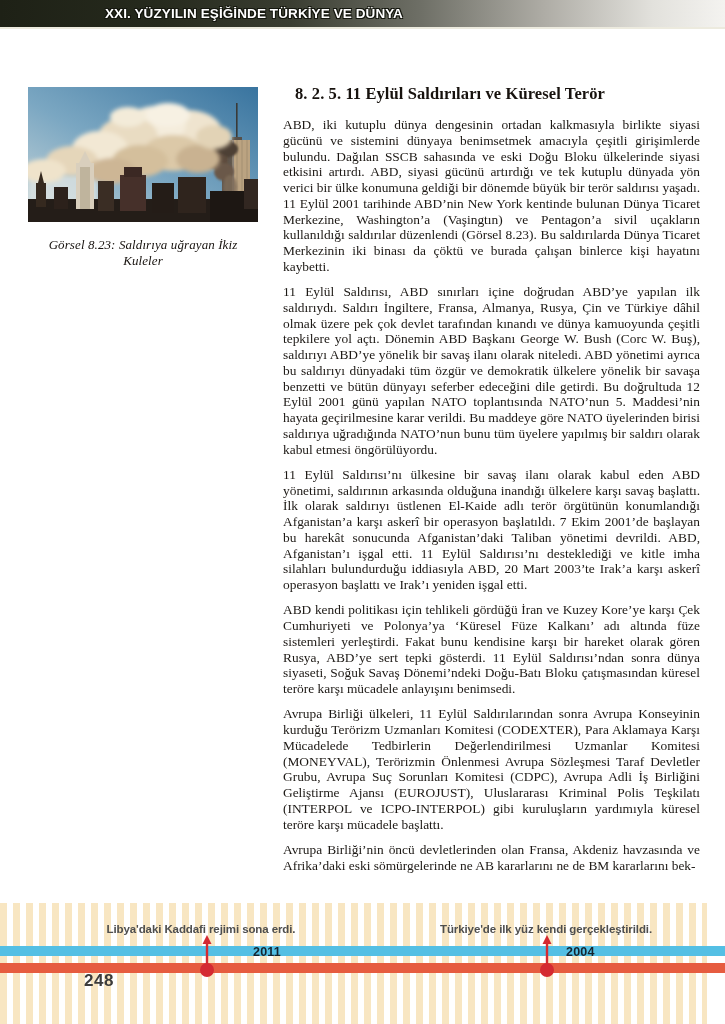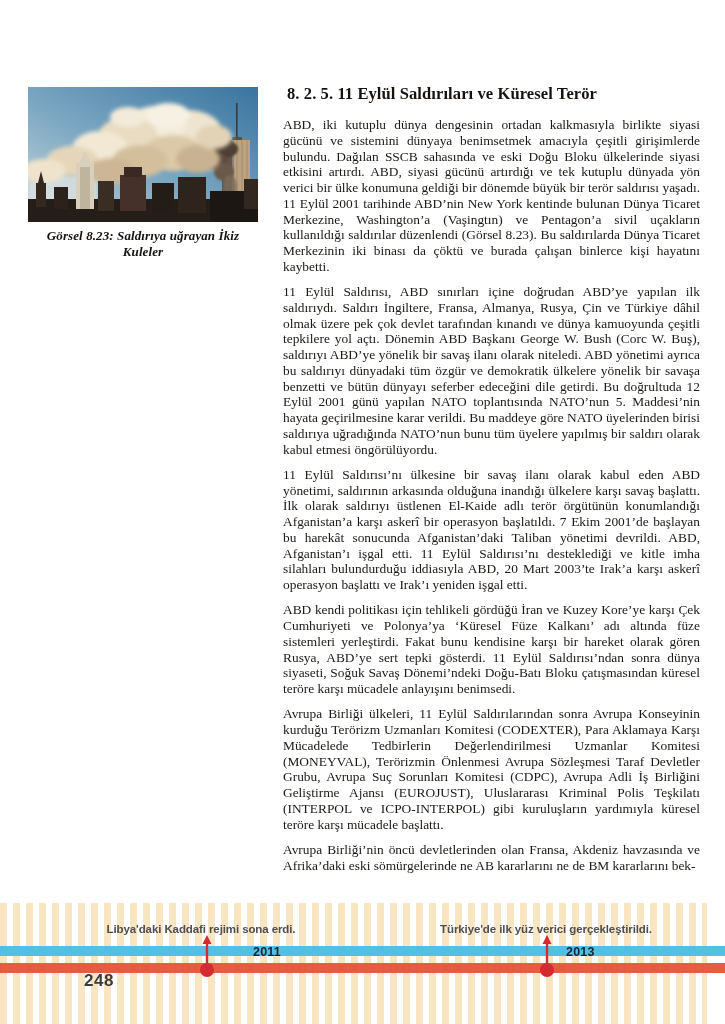--- a/index.html
+++ b/index.html
@@ -21,29 +21,29 @@
     font-weight:bold;font-size:13.5px;letter-spacing:.1px;
     color:#ffffff;
     text-shadow:-1px -1px 0 #14160e,1px -1px 0 #14160e,-1px 1px 0 #14160e,1px 1px 0 #14160e;
     white-space:nowrap;
   }
 
   
   .figure{position:absolute;left:28px;top:87px;width:230px;}
   .photo{width:230px;height:135px;display:block;}
   .figure-caption{
-    margin-top:6px;text-align:center;
-    font-size:13px;font-weight:bold;font-style:italic;color:#17120e;
+    margin-top:15px;text-align:center;
+    font-size:13px;font-weight:normal;font-style:italic;color:#17120e;
     letter-spacing:.1px;
   }
 
   
   .article{position:absolute;left:283px;top:84px;width:417px;color:#1c1814;}
   .article h1{
-    margin:0 0 13px 4px;font-size:16.5px;font-weight:bold;color:#17120e;
+    margin:0 0 13px 12px;font-size:16.5px;font-weight:bold;color:#17120e;
     font-family:"Liberation Serif", serif;letter-spacing:.1px;
   }
   .article p{
     margin:0 0 9.5px 0;font-size:13.4px;line-height:15.75px;
     text-align:justify;text-justify:inter-word;
   }
 
   
   .footer{
     position:absolute;left:0;top:903px;width:707px;height:121px;
@@ -73,20 +73,23 @@
     font-family:"Liberation Sans", sans-serif;font-size:17px;color:#3c3c3c;
     letter-spacing:.5px;
     font-weight:bold;
   }
 </style>
 </head>
 <body>
 
 <div class="page">
 
+  <div class="topbar">
+    <span class="topbar-title">XXI. YÜZYILIN EŞİĞİNDE TÜRKİYE VE DÜNYA</span>
+  </div>
 
   <figure class="figure" style="margin:0">
     <svg class="photo" viewBox="0 0 230 135" role="img">
       <defs>
         <linearGradient id="sky" x1="0" y1="1" x2="1" y2="0">
           <stop offset="0" stop-color="#c9d7da"></stop>
           <stop offset="0.45" stop-color="#7ba7c2"></stop>
           <stop offset="1" stop-color="#39749f"></stop>
         </linearGradient>
         <filter id="soft" x="-30%" y="-30%" width="160%" height="160%">
@@ -166,32 +169,32 @@
     <p>ABD kendi politikası için tehlikeli gördüğü İran ve Kuzey Kore’ye karşı Çek Cumhuriyeti ve Polonya’ya ‘Küresel Füze Kalkanı’ adı altında füze sistemleri yerleştirdi. Fakat bunu kendisine karşı bir hareket olarak gören Rusya,  ABD’ye sert tepki gösterdi. 11 Eylül Saldırısı’ndan sonra dünya siyaseti, Soğuk Savaş Dönemi’ndeki Doğu-Batı Bloku çatışmasından küresel teröre karşı mücadele anlayışını benimsedi.</p>
     <p>Avrupa Birliği ülkeleri,  11 Eylül Saldırılarından sonra Avrupa Konseyinin kurduğu  Terörizm Uzmanları Komitesi (CODEXTER), Para Aklamaya Karşı Mücadelede Tedbirlerin Değerlendirilmesi Uzmanlar Komitesi (MONEYVAL), Terörizmin Önlenmesi Avrupa Sözleşmesi Taraf Devletler Grubu, Avrupa Suç Sorunları Komitesi (CDPC), Avrupa Adli İş Birliğini Geliştirme Ajansı (EUROJUST), Uluslararası Kriminal Polis Teşkilatı (INTERPOL ve ICPO-INTERPOL) gibi kuruluşların yardımıyla küresel teröre karşı mücadele başlattı.</p>
     <p>Avrupa Birliği’nin öncü devletlerinden olan Fransa, Akdeniz havzasında ve Afrika’daki eski sömürgelerinde ne AB kararlarını ne de BM kararlarını bek-</p>
   </div>
 
   <div class="footer">
     <div class="tl-bar-blue"></div>
     <div class="tl-bar-orange"></div>
 
     <div class="tl-label e0">Libya'daki Kaddafi rejimi sona erdi.</div>
-    <div class="tl-label e1">Türkiye'de ilk yüz verici gerçekleştirildi.</div>
+    <div class="tl-label e1">Türkiye'de ilk yüz kendi gerçekleştirildi.</div>
 
     <svg class="tl-marker e0" viewBox="0 0 16 48">
       <polygon points="8,4 12.5,13 3.5,13" fill="#d42a32"></polygon>
       <rect x="6.8" y="11" width="2.4" height="28" fill="#d42a32"></rect>
       <circle cx="8" cy="39" r="7" fill="#d42a32"></circle>
     </svg>
     <svg class="tl-marker e1" viewBox="0 0 16 48">
       <polygon points="8,4 12.5,13 3.5,13" fill="#d42a32"></polygon>
       <rect x="6.8" y="11" width="2.4" height="28" fill="#d42a32"></rect>
       <circle cx="8" cy="39" r="7" fill="#d42a32"></circle>
     </svg>
 
     <span class="tl-year e0">2011</span>
-    <span class="tl-year e1">2013</span>
+    <span class="tl-year e1">2004</span>
 
     <span class="page-number">248</span>
   </div>
 
 </div>
 
 </body></html>

